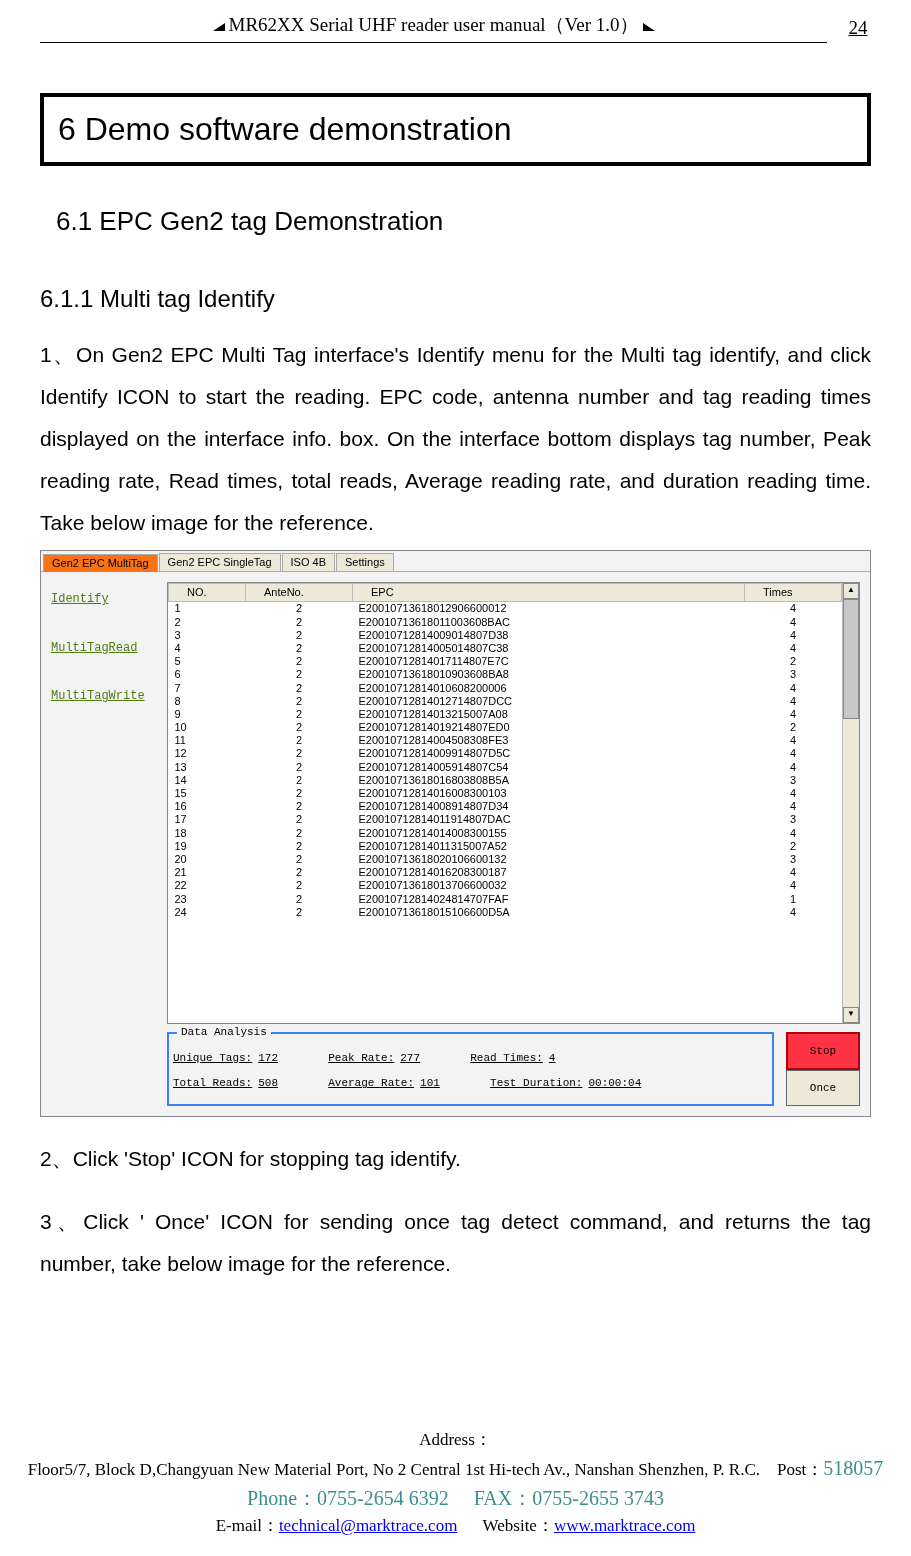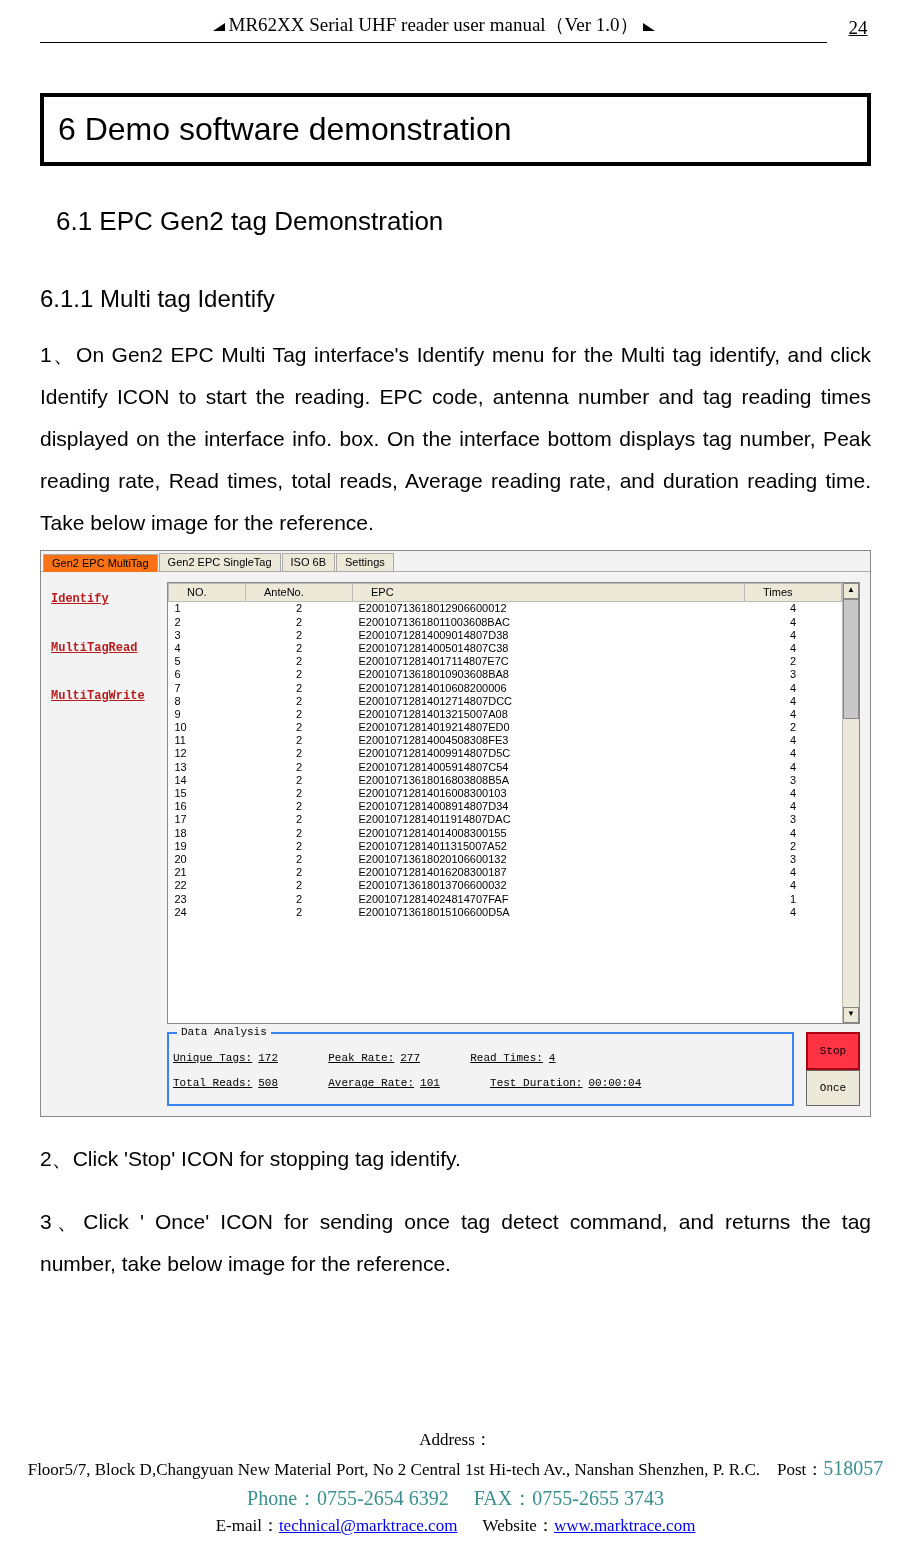--- a/index.html
+++ b/index.html
@@ -117,23 +117,23 @@
     display: flex;
     background: #f3f3f3;
     padding: 10px;
   }
   .side-panel {
     width: 116px;
     padding-top: 10px;
     padding-left: 0;
   }
   .side-link {
-    color: #b91c1c;
+    color: #4d7c0f;
     text-decoration: underline;
-    font-weight: bold;
+    font-weight: normal;
     font-family: "Courier New", monospace;
     font-size: 12px;
     margin-bottom: 34px;
     display: block;
     white-space: nowrap;
   }
   .main-panel {
     flex: 1;
   }
   .table-wrap {
@@ -226,21 +226,21 @@
     display: flex;
     margin-top: 12px;
   }
   .da-pair {
     display: flex;
     margin-right: 40px;
   }
   .da-label { white-space: nowrap; margin-right: 6px; }
   .da-value { min-width: 30px; }
   .action-buttons {
-    width: 54px;
+    width: 74px;
     display: flex;
     flex-direction: column;
     justify-content: space-between;
     margin-left: 12px;
   }
   .btn {
     height: 34px;
     border: 1px solid #666;
     background: #ece9d8;
     font-size: 11px;
@@ -298,21 +298,21 @@
   <div class="subsection-title">6.1 EPC Gen2 tag Demonstration</div>
 
   <div class="subsubsection-title">6.1.1 Multi tag Identify</div>
 
   <p class="body-text">1、On Gen2 EPC Multi Tag interface's Identify menu for the Multi tag identify, and click Identify ICON to start the reading. EPC code, antenna number and tag reading times displayed on the interface info. box. On the interface bottom displays tag number, Peak reading rate, Read times, total reads, Average reading rate, and duration reading time. Take below image for the reference.</p>
 
   <div class="app-shell">
     <div class="tab-strip">
       <div class="tab active">Gen2 EPC MultiTag</div>
       <div class="tab">Gen2 EPC SingleTag</div>
-      <div class="tab">ISO 6B</div>
+      <div class="tab">ISO 4B</div>
       <div class="tab">Settings</div>
     </div>
     <div class="app-body">
       <div class="side-panel">
         <span class="side-link">Identify</span>
         <span class="side-link">MultiTagRead</span>
         <span class="side-link">MultiTagWrite</span>
       </div>
       <div class="main-panel">
         <div class="table-wrap">

